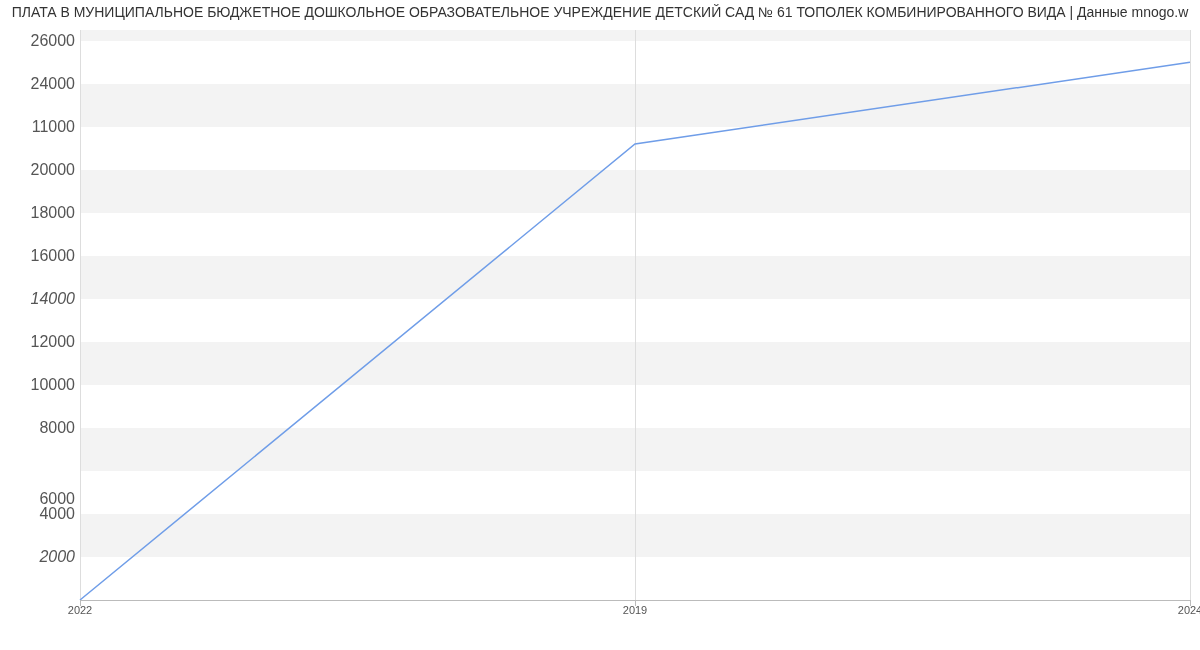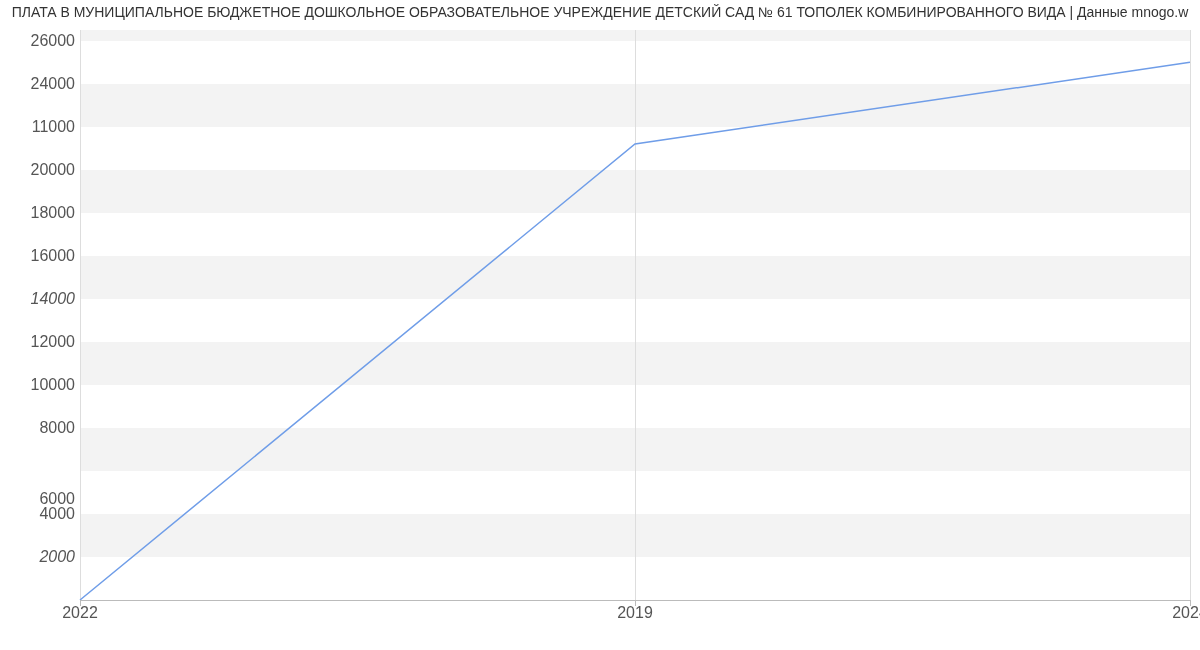--- a/index.html
+++ b/index.html
@@ -53,21 +53,21 @@
     right: 1125px;
     font-size: 16px;
     color: #555;
     transform: translateY(-50%);
     text-align: right;
     width: 60px;
   }
   .x-tick {
     position: absolute;
     top: 604px;
-    font-size: 16px;
+    font-size: 11px;
     color: #555;
     transform: translateX(-50%);
   }
   .tick-mark-x {
     position: absolute;
     top: 600px;
     width: 0;
     height: 6px;
     border-left: 1px solid #bbb;
   }

